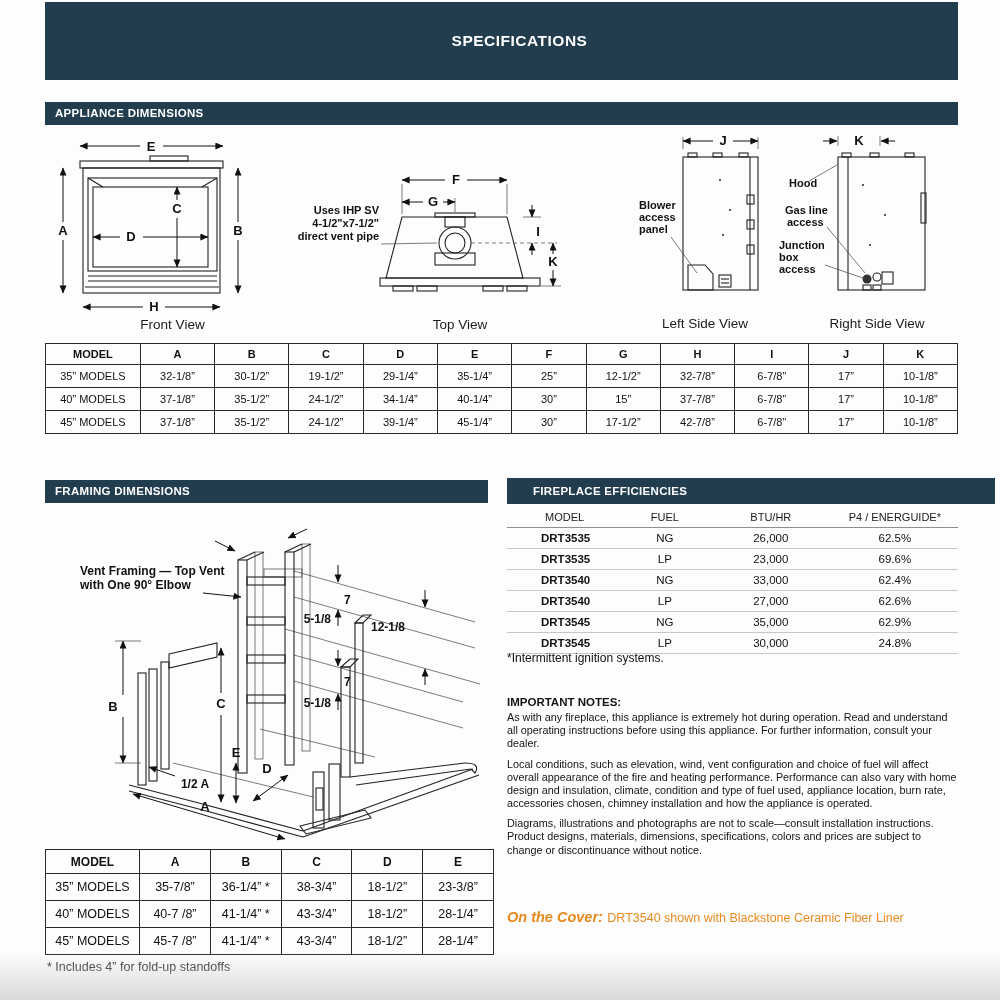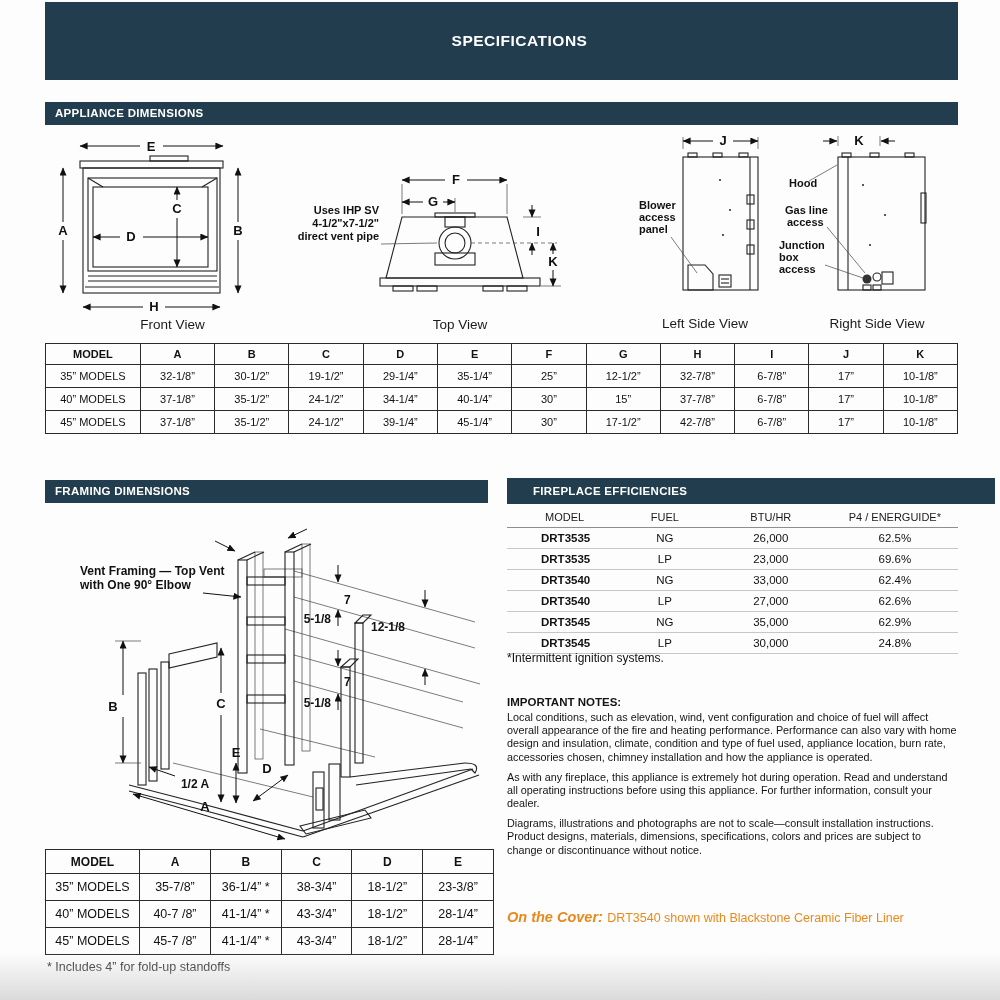--- a/index.html
+++ b/index.html
@@ -469,22 +469,22 @@
           <td>LP</td>
           <td>30,000</td>
           <td>24.8%</td>
         </tr>
       </tbody>
   </table>
   <div class="note-ign">*Intermittent ignition systems.</div>
 
   <div class="notes">
     <h4>IMPORTANT NOTES:</h4>
+    <p>As with any fireplace, this appliance is extremely hot during operation. Read and understand all operating instructions before using this appliance. For further information, consult your dealer.</p>
     <p>Local conditions, such as elevation, wind, vent configuration and choice of fuel will affect overall appearance of the fire and heating performance. Performance can also vary with home design and insulation, climate, condition and type of fuel used, appliance location, burn rate, accessories chosen, chimney installation and how the appliance is operated.</p>
-    <p>As with any fireplace, this appliance is extremely hot during operation. Read and understand all operating instructions before using this appliance. For further information, consult your dealer.</p>
     <p>Diagrams, illustrations and photographs are not to scale—consult installation instructions. Product designs, materials, dimensions, specifications, colors and prices are subject to change or discontinuance without notice.</p>
   </div>
 
   <div class="cover">
     <span class="lbl" style="color:#e8891e">On the Cover:</span>
     <span class="txt" style="color:#e8891e">DRT3540 shown with Blackstone Ceramic Fiber Liner</span>
   </div>
 
 </div>
 <div class="fade"></div>

